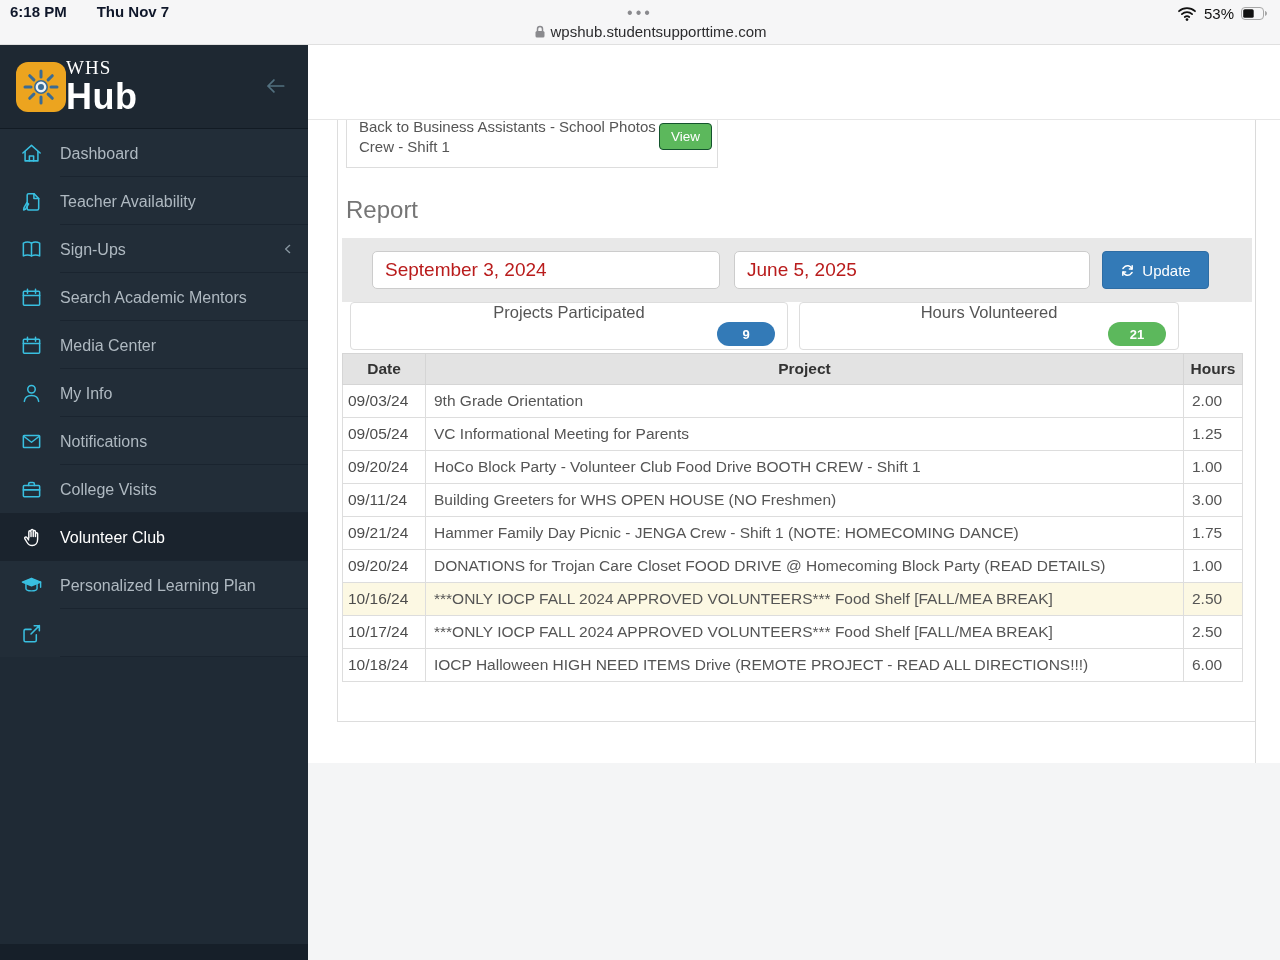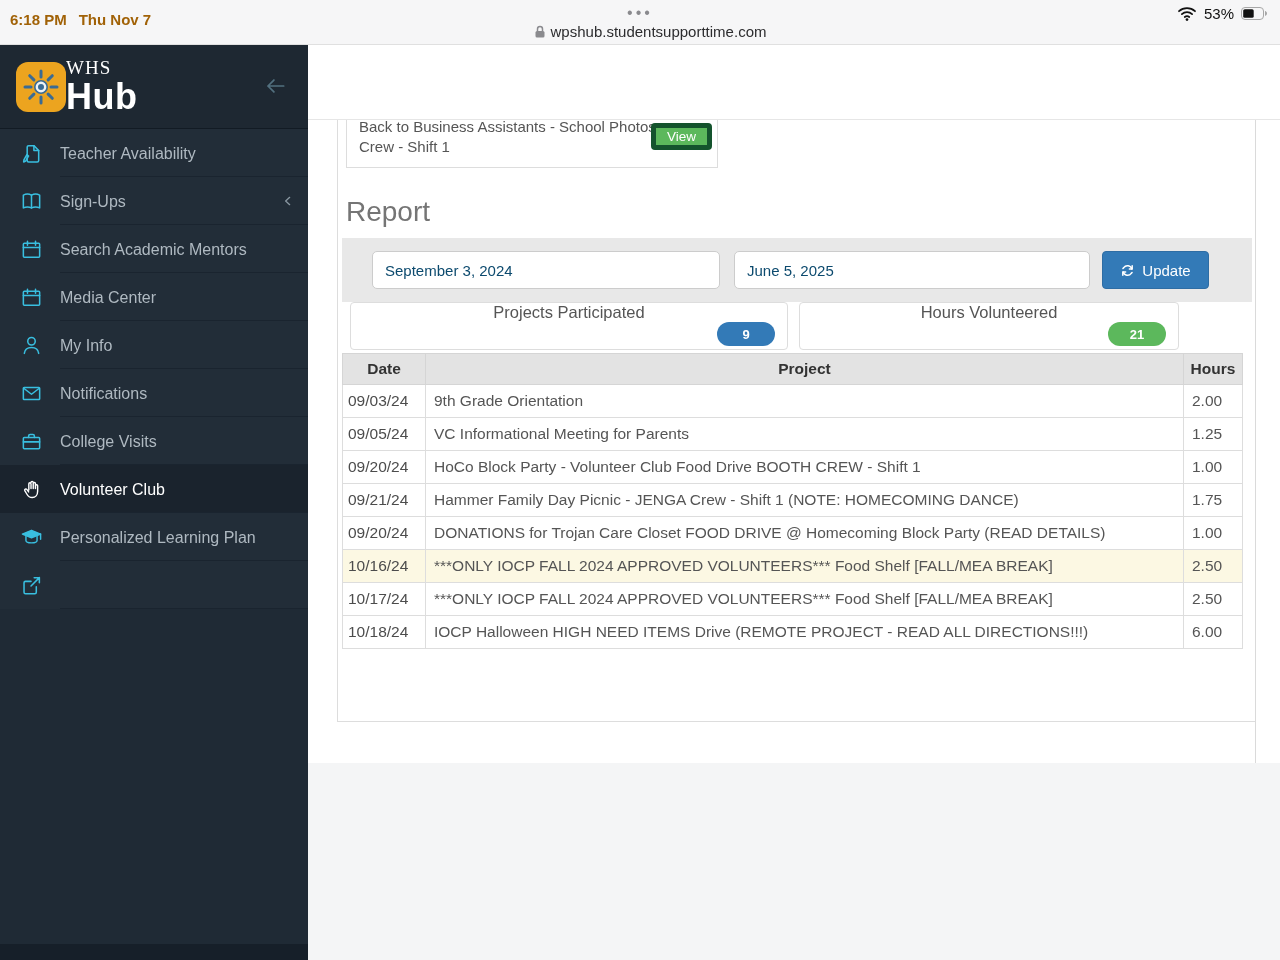--- a/index.html
+++ b/index.html
@@ -3,22 +3,22 @@
 <meta charset="utf-8">
 <style>
   * { margin:0; padding:0; box-sizing:border-box; }
   html,body { width:1280px; height:960px; overflow:hidden; background:#fff;
               font-family:"Liberation Sans","DejaVu Sans",sans-serif; }
   .screen { position:relative; width:1280px; height:960px; background:#fff; overflow:hidden; }
 
   
   .status-bar { position:absolute; left:0; top:0; width:1280px; height:45px;
                 background:#f6f6f7; border-bottom:1px solid #e0e0e0; z-index:10; }
-  .sb-left { position:absolute; left:10px; top:3px; font-size:15px; font-weight:700; color:#a16207;
-             display:flex; gap:12px;margin-top:8px; }
+  .sb-left { position:absolute; left:10px; top:3px; font-size:15px; font-weight:700; color:#0f172a;
+             display:flex; gap:30px; }
   .sb-dots { position:absolute; left:0; right:0; top:4px; text-align:center; font-size:16px;
              color:#8a8a8e; letter-spacing:3px; }
   .sb-url { position:absolute; left:0; right:0; top:23px; text-align:center; font-size:15px;
             color:#2c2c2e; display:flex; align-items:center; justify-content:center; gap:5px;padding-left:20px; }
   .sb-right { position:absolute; right:12px; top:5px; display:flex; align-items:center; gap:7px;
               font-size:15px; color:#111; }
 
   
   .sidebar { position:absolute; left:0; top:45px; width:308px; height:915px; background:#1f2a35; }
   .brand { height:84px; background:#1e2832; border-bottom:1px solid #121b24;
@@ -51,28 +51,28 @@
   .right-line { position:absolute; left:1255px; top:120px; width:1px; height:643px; background:#dadada; }
 
   .panel { position:absolute; left:337px; top:100px; width:918px; height:622px;
            border-left:1px solid #ddd; border-bottom:1px solid #ddd; background:#fff; z-index:2; }
 
   .signup-card { position:absolute; left:8px; top:12px; width:372px; height:56px;
                  border:1px solid #ddd; background:#fff; }
   .signup-title { position:absolute; left:12px; top:4px; width:312px; font-size:15px;
                   line-height:20px; color:#555; }
   .view-btn { position:absolute; right:5px; top:10px; height:27px; padding:0 11px;
-              background:#5cb85c; border:5px solid #14532d; border-radius:4px; color:#fff;
+              background:#5cb85c; border:1px solid #14532d; border-radius:4px; color:#fff;
               font-size:13.5px; display:flex; align-items:center; cursor:pointer; }
 
-  .report-heading { position:absolute; left:8px; top:96px; font-size:28px; color:#757575; font-weight:400; }
+  .report-heading { position:absolute; left:8px; top:96px; font-size:24px; color:#757575; font-weight:400; }
 
   .filter-bar { position:absolute; left:4px; top:138px; width:910px; height:64px; background:#e8e8e8; }
   .date-input { position:absolute; top:13px; height:38px; border:1px solid #ccc; border-radius:5px;
-                background:#fff; font-size:15px; color:#0c4a6e; padding:18px 12px;
+                background:#fff; font-size:19px; color:#b91c1c; padding:18px 12px;
                 font-family:"Liberation Sans","DejaVu Sans",sans-serif; }
   .date-start { left:30px; width:348px; }
   .date-end { left:392px; width:356px; }
   .update-btn { position:absolute; left:760px; top:13px; width:107px; height:38px;
                 background:#337ab7; border:1px solid #2e6da4; border-radius:4px; color:#fff;
                 font-size:15px; display:flex; align-items:center; justify-content:center; gap:7px; cursor:pointer; }
 
   .stat-box { position:absolute; top:202px; height:48px; background:#fff; border:1px solid #ddd;
               border-radius:4px; display:flex; align-items:center; padding:0 12px;flex-direction:column; }
   .stat-left { left:12px; width:438px; }
@@ -153,20 +153,30 @@
         <svg width="26" height="26" viewBox="0 0 24 24" fill="none" stroke="currentColor" stroke-width="1.6" stroke-linecap="round" stroke-linejoin="round">
           <path d="M20 12H5.5M11 6.5 5.5 12l5.5 5.5"></path>
         </svg>
       </span>
     </div>
 
     <nav class="menu">
       <a class="nav-item">
         <span class="nav-icon">
           <svg width="23" height="23" viewBox="0 0 24 24" fill="none" stroke="currentColor" stroke-width="1.6" stroke-linecap="round" stroke-linejoin="round">
+            <path d="m3 11.5 9-8 9 8"></path>
+              <path d="M5.3 10v9.7h13.4V10"></path>
+              <path d="M9.8 19.7v-5.2h4.4v5.2"></path>
+          </svg>
+        </span>
+        <span class="nav-label">Dashboard</span>
+      </a>
+      <a class="nav-item">
+        <span class="nav-icon">
+          <svg width="23" height="23" viewBox="0 0 24 24" fill="none" stroke="currentColor" stroke-width="1.6" stroke-linecap="round" stroke-linejoin="round">
             <path d="M14.5 3.8H9A1.5 1.5 0 0 0 7.5 5.3v14A1.5 1.5 0 0 0 9 20.8h9a1.5 1.5 0 0 0 1.5-1.5V8.8Z"></path>
             <path d="M14.5 3.8v5h5"></path>
             <path d="m7.2 13.2-3 5.2-.4 2.4 2.2-1 3-5.2z"></path>
           </svg>
         </span>
         <span class="nav-label">Teacher Availability</span>
       </a>
       <a class="nav-item">
         <span class="nav-icon">
           <svg width="23" height="23" viewBox="0 0 24 24" fill="none" stroke="currentColor" stroke-width="1.6" stroke-linecap="round" stroke-linejoin="round">
@@ -319,20 +329,25 @@
           <td class="c-date">09/05/24</td>
           <td>VC Informational Meeting for Parents</td>
           <td>1.25</td>
         </tr>
         <tr>
           <td class="c-date">09/20/24</td>
           <td>HoCo Block Party - Volunteer Club Food Drive BOOTH CREW - Shift 1</td>
           <td>1.00</td>
         </tr>
         <tr>
+          <td class="c-date">09/11/24</td>
+          <td>Building Greeters for WHS OPEN HOUSE (NO Freshmen)</td>
+          <td>3.00</td>
+        </tr>
+        <tr>
           <td class="c-date">09/21/24</td>
           <td>Hammer Family Day Picnic - JENGA Crew - Shift 1 (NOTE: HOMECOMING DANCE)</td>
           <td>1.75</td>
         </tr>
         <tr>
           <td class="c-date">09/20/24</td>
           <td>DONATIONS for Trojan Care Closet FOOD DRIVE @ Homecoming Block Party (READ DETAILS)</td>
           <td>1.00</td>
         </tr>
         <tr class="hl">

